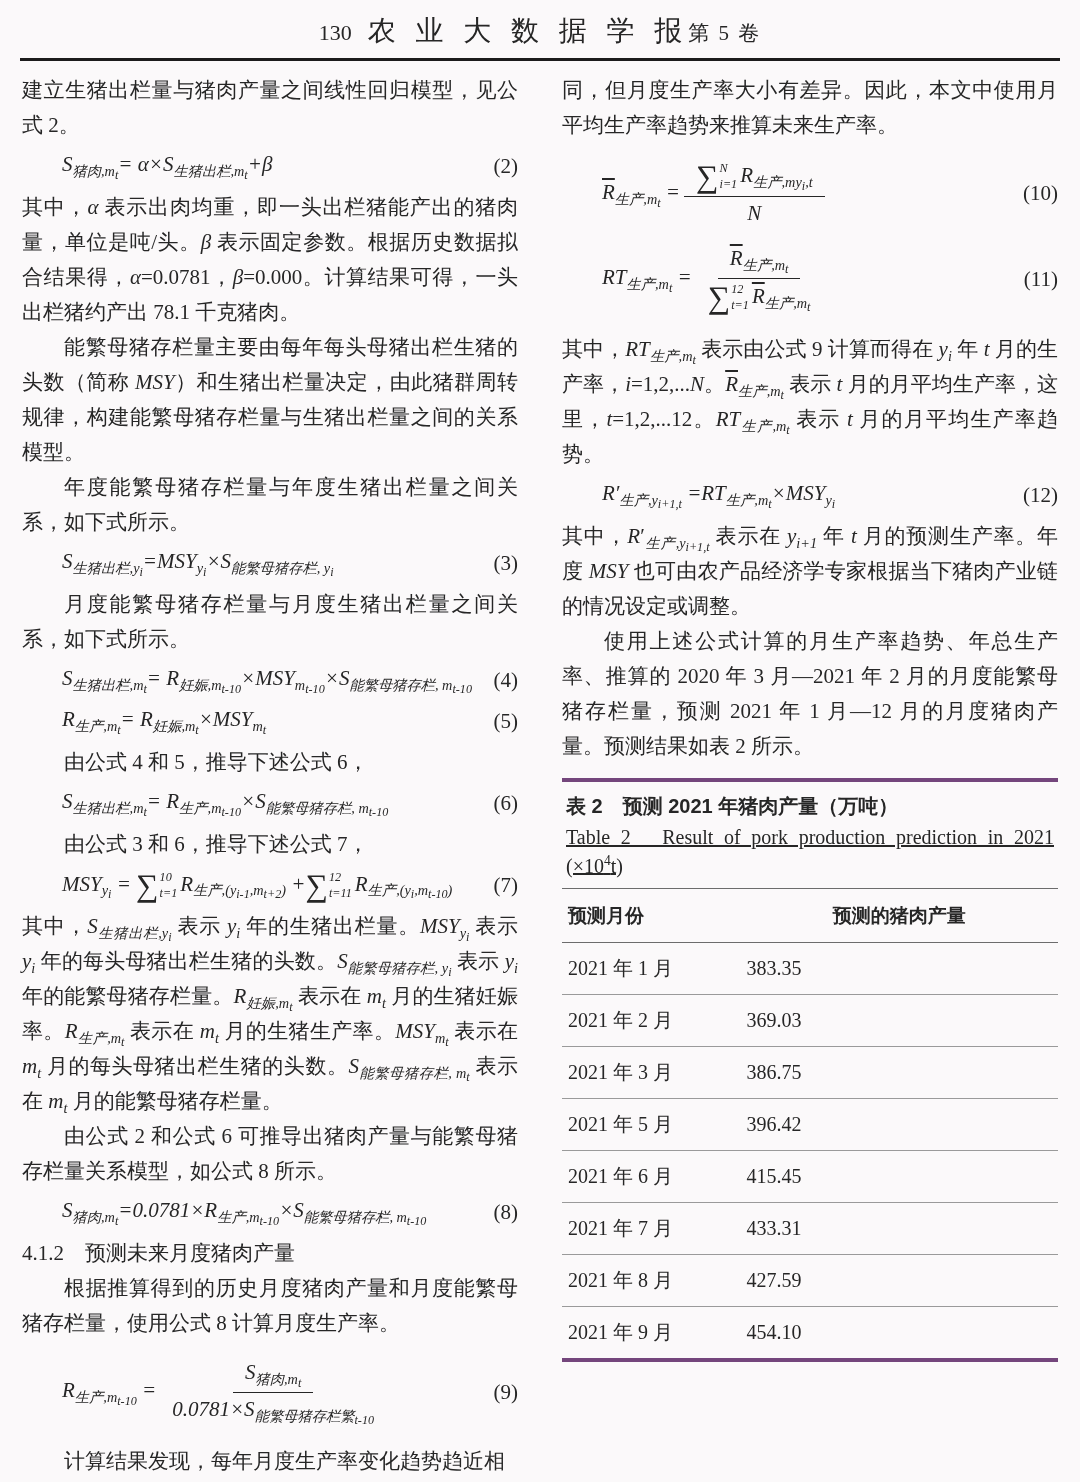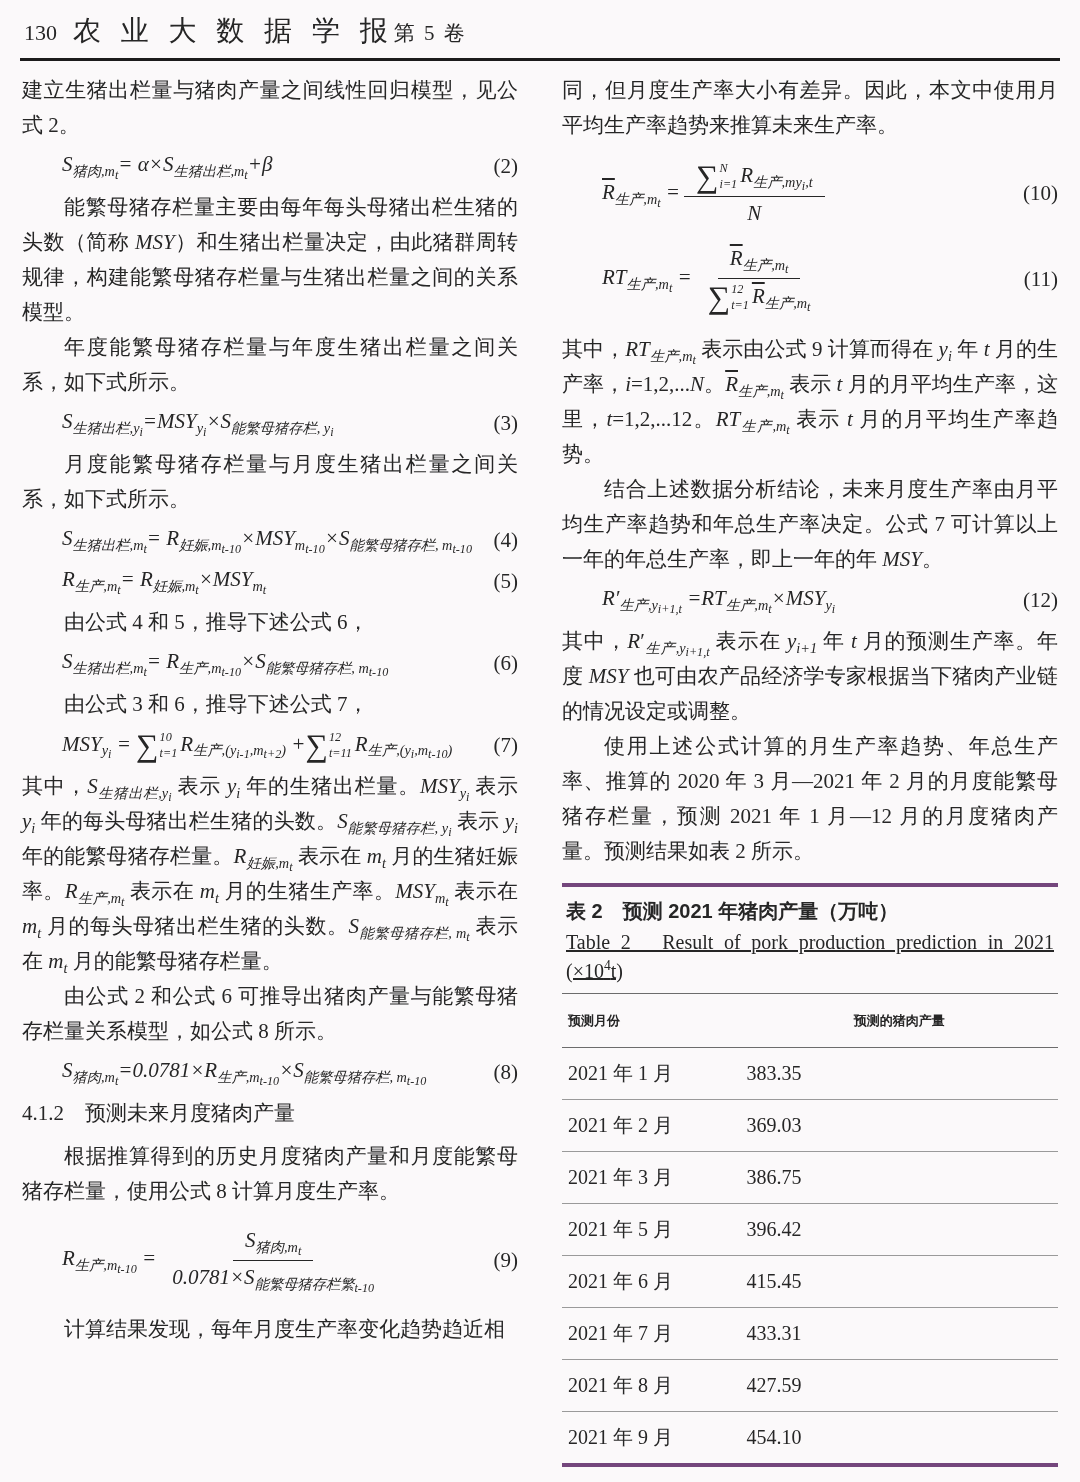--- a/index.html
+++ b/index.html
@@ -5,35 +5,35 @@
   html,body{margin:0;padding:0;}
   body{
     width:1080px;height:1482px;overflow:hidden;
     background:var(--background,#fbf9fa);
     color:var(--text,#262626);
     font-family:"Liberation Serif","DejaVu Serif",serif;
   }
   
   .pagehead{
     margin:0 20px;padding:12px 4px 8px;
-    display:flex;justify-content:flex-start;align-items:baseline;
+    display:flex;justify-content:center;align-items:baseline;
     border-bottom:3px solid var(--rule,#1c1c1c);
   }
   .pageno{font-size:22px;}
   .jtitle{
     font-family:"Liberation Sans","DejaVu Sans",sans-serif;
     font-size:28px;font-weight:400;letter-spacing:6px;margin-left:16px;
   }
   .vol{font-size:21px;letter-spacing:2px;}
   
   .cols{display:flex;gap:44px;padding:12px 22px 0;}
   .col{width:498px;font-size:21px;line-height:35px;text-align:justify;}
   p.para{margin:0;}
   p.ind{text-indent:2em;}
-  p.h3{margin:4px 0 8px;}
+  p.h3{margin:4px 0 0;}
   
   .eq{display:flex;align-items:center;margin:6px 0;}
   .eq .ebody{flex:1;padding-left:40px;font-style:italic;line-height:1.3;}
   .eq .eno{font-style:normal;flex:none;}
   .eq.big{margin:18px 0;}
   
   .sb{font-size:.68em;font-style:italic;vertical-align:-.35em;line-height:1;}
   .sb .sb{font-size:.85em;vertical-align:-.25em;}
   sup{font-size:.68em;}
   .ol{text-decoration:overline;}
@@ -52,21 +52,21 @@
     border-bottom:4px solid var(--accent,#74467c);
   }
   .cap-zh{
     font-family:"Liberation Sans","DejaVu Sans",sans-serif;
     font-weight:700;font-size:20px;padding:10px 4px 3px;line-height:1.4;
   }
   .cap-en{font-size:20px;padding:0 4px 9px;line-height:1.4;text-decoration:underline;}
   table.dt{width:100%;border-collapse:collapse;font-size:20px;}
   table.dt th{
     font-family:"Liberation Sans","DejaVu Sans",sans-serif;
-    font-weight:600;font-size:13px;padding:9px 6px;
+    font-weight:600;font-size:19px;padding:9px 6px;
     border-top:1.5px solid #6c6c6c;border-bottom:1.5px solid #6c6c6c;
   }
   table.dt th.c-month{text-align:left;width:36%;}
   table.dt th.c-val{text-align:center;}
   table.dt td{padding:8px 6px;border-bottom:1px solid var(--row_line,#9a9a9a);}
   table.dt tr:last-child td{border-bottom:none;}
   table.dt td.val{text-align:left;}
 </style>
 </head>
 <body>
@@ -78,20 +78,21 @@
 </div>
 
 <div class="cols">
   <div class="col">
     <div>
         <p class="para">建立生猪出栏量与猪肉产量之间线性回归模型，见公式 2。</p>
         <div class="eq">
           <span class="ebody">S<span class="sb">猪肉,m<span class="sb">t</span></span>= α×S<span class="sb">生猪出栏,m<span class="sb">t</span></span>+β</span>
           <span class="eno">(2)</span>
         </div>
+        <p class="para">其中，<i>α</i> 表示出肉均重，即一头出栏猪能产出的猪肉量，单位是吨/头。<i>β</i> 表示固定参数。根据历史数据拟合结果得，<i>α</i>=0.0781，<i>β</i>=0.000。计算结果可得，一头出栏猪约产出 78.1 千克猪肉。</p>
         <p class="para ind">能繁母猪存栏量主要由每年每头母猪出栏生猪的头数（简称 <i>MSY</i>）和生猪出栏量决定，由此猪群周转规律，构建能繁母猪存栏量与生猪出栏量之间的关系模型。</p>
         <p class="para ind">年度能繁母猪存栏量与年度生猪出栏量之间关系，如下式所示。</p>
         <div class="eq">
           <span class="ebody">S<span class="sb">生猪出栏,y<span class="sb">i</span></span>=MSY<span class="sb">y<span class="sb">i</span></span>×S<span class="sb">能繁母猪存栏, y<span class="sb">i</span></span></span>
           <span class="eno">(3)</span>
         </div>
         <p class="para ind">月度能繁母猪存栏量与月度生猪出栏量之间关系，如下式所示。</p>
         <div class="eq">
           <span class="ebody">S<span class="sb">生猪出栏,m<span class="sb">t</span></span>= R<span class="sb">妊娠,m<span class="sb">t-10</span></span>×MSY<span class="sb">m<span class="sb">t-10</span></span>×S<span class="sb">能繁母猪存栏, m<span class="sb">t-10</span></span></span>
           <span class="eno">(4)</span>
@@ -163,21 +164,20 @@
                   <span class="ssym">∑</span>
                   <span class="lims">
                     <span class="lt">12</span>
                     <span class="lb">t=1</span>
                   </span>
                 </span><span class="ol">R</span><span class="sb">生产,m<span class="sb">t</span></span></span>
             </span></span>
           <span class="eno">(11)</span>
         </div>
         <p class="para">其中，<i>RT</i><span class="sb">生产,m<span class="sb">t</span></span> 表示由公式 9 计算而得在 <i>y<span class="sb">i</span></i> 年 <i>t</i> 月的生产率，<i>i</i>=1,2,...<i>N</i>。<span class="ol"><i>R</i></span><span class="sb">生产,m<span class="sb">t</span></span> 表示 <i>t</i> 月的月平均生产率，这里，<i>t</i>=1,2,...12。<i>RT</i><span class="sb">生产,m<span class="sb">t</span></span> 表示 <i>t</i> 月的月平均生产率趋势。</p>
-        <p class="para ind">结合上述数据分析结论，未来月度生产率由月平均生产率趋势和年总生产率决定。公式 7 可计算以上一年的年总生产率，即上一年的年 <i>MSY</i>。</p>
         <div class="eq">
           <span class="ebody">R′<span class="sb">生产,y<span class="sb">i+1,t</span></span> =RT<span class="sb">生产,m<span class="sb">t</span></span>×MSY<span class="sb">y<span class="sb">i</span></span></span>
           <span class="eno">(12)</span>
         </div>
         <p class="para">其中，<i>R</i>′<span class="sb">生产,y<span class="sb">i+1,t</span></span> 表示在 <i>y</i><span class="sb">i+1</span> 年 <i>t</i> 月的预测生产率。年度 <i>MSY</i> 也可由农产品经济学专家根据当下猪肉产业链的情况设定或调整。</p>
         <p class="para ind">使用上述公式计算的月生产率趋势、年总生产率、推算的 2020 年 3 月—2021 年 2 月的月度能繁母猪存栏量，预测 2021 年 1 月—12 月的月度猪肉产量。预测结果如表 2 所示。</p>
       </div>
     <div class="tbl">
       <div class="cap-zh">表 2　预测 2021 年猪肉产量（万吨）</div>
       <div class="cap-en">Table 2　Result of pork production prediction in 2021 (×10<sup>4</sup>t)</div>

